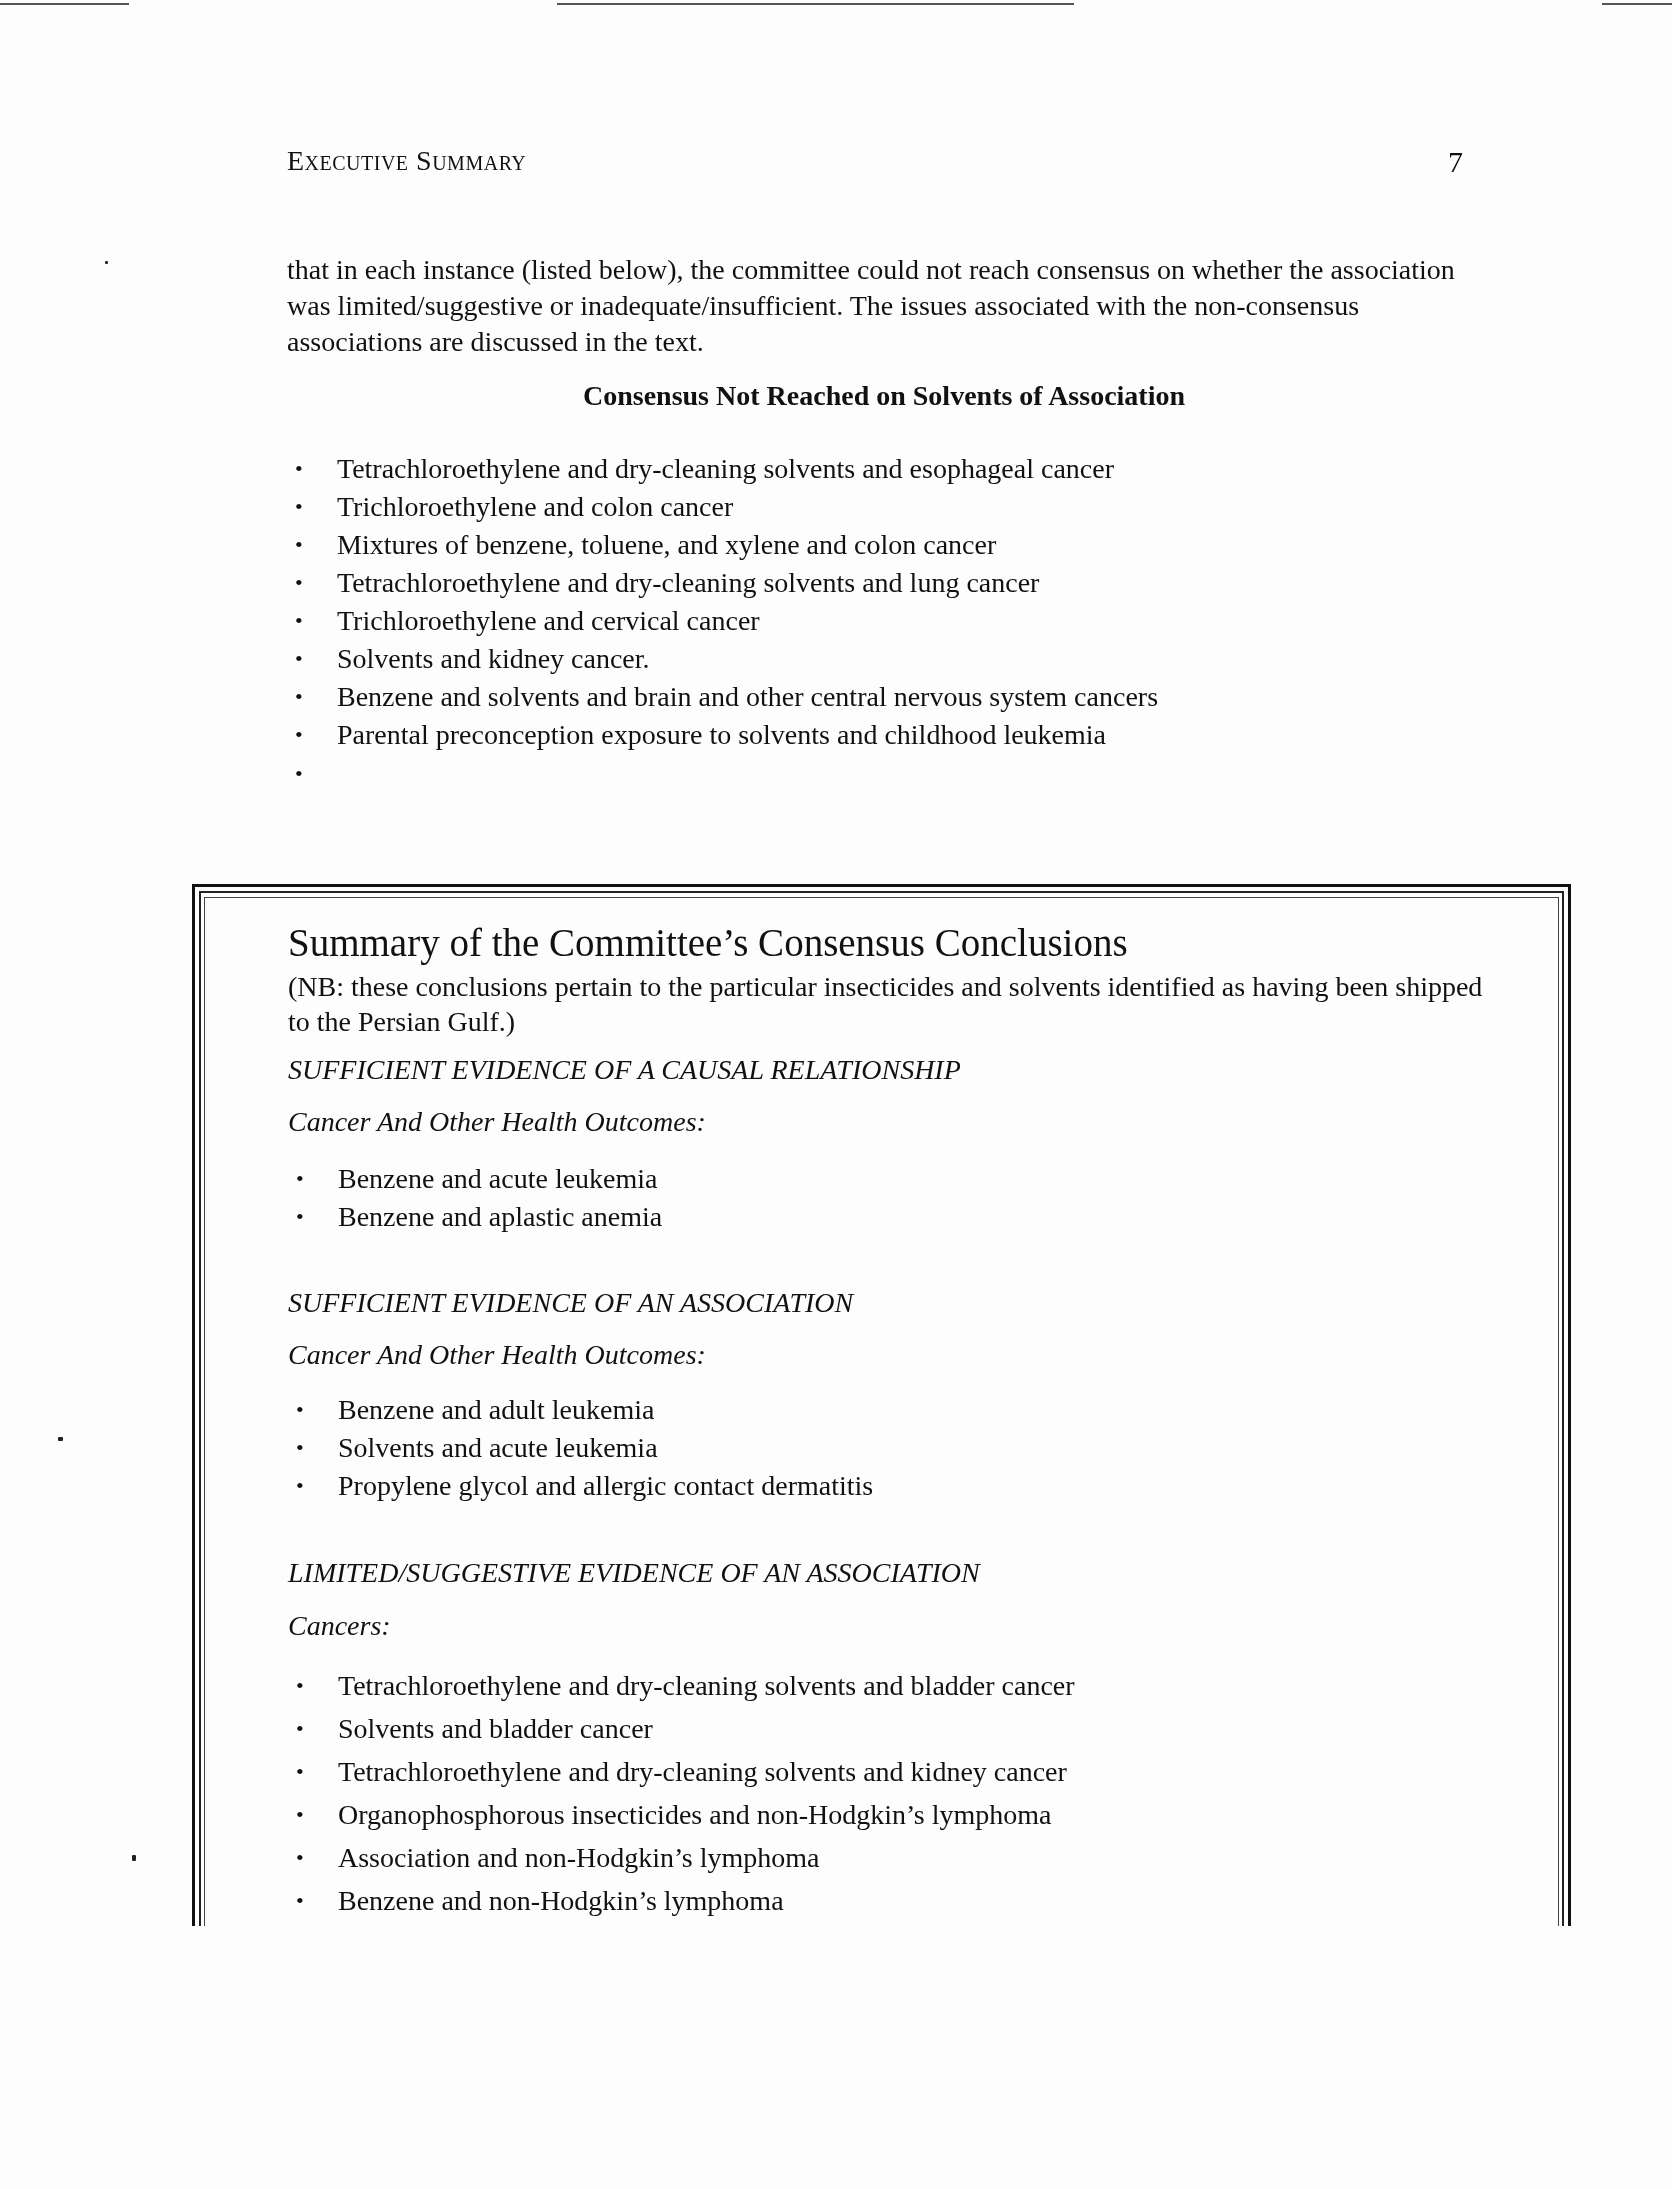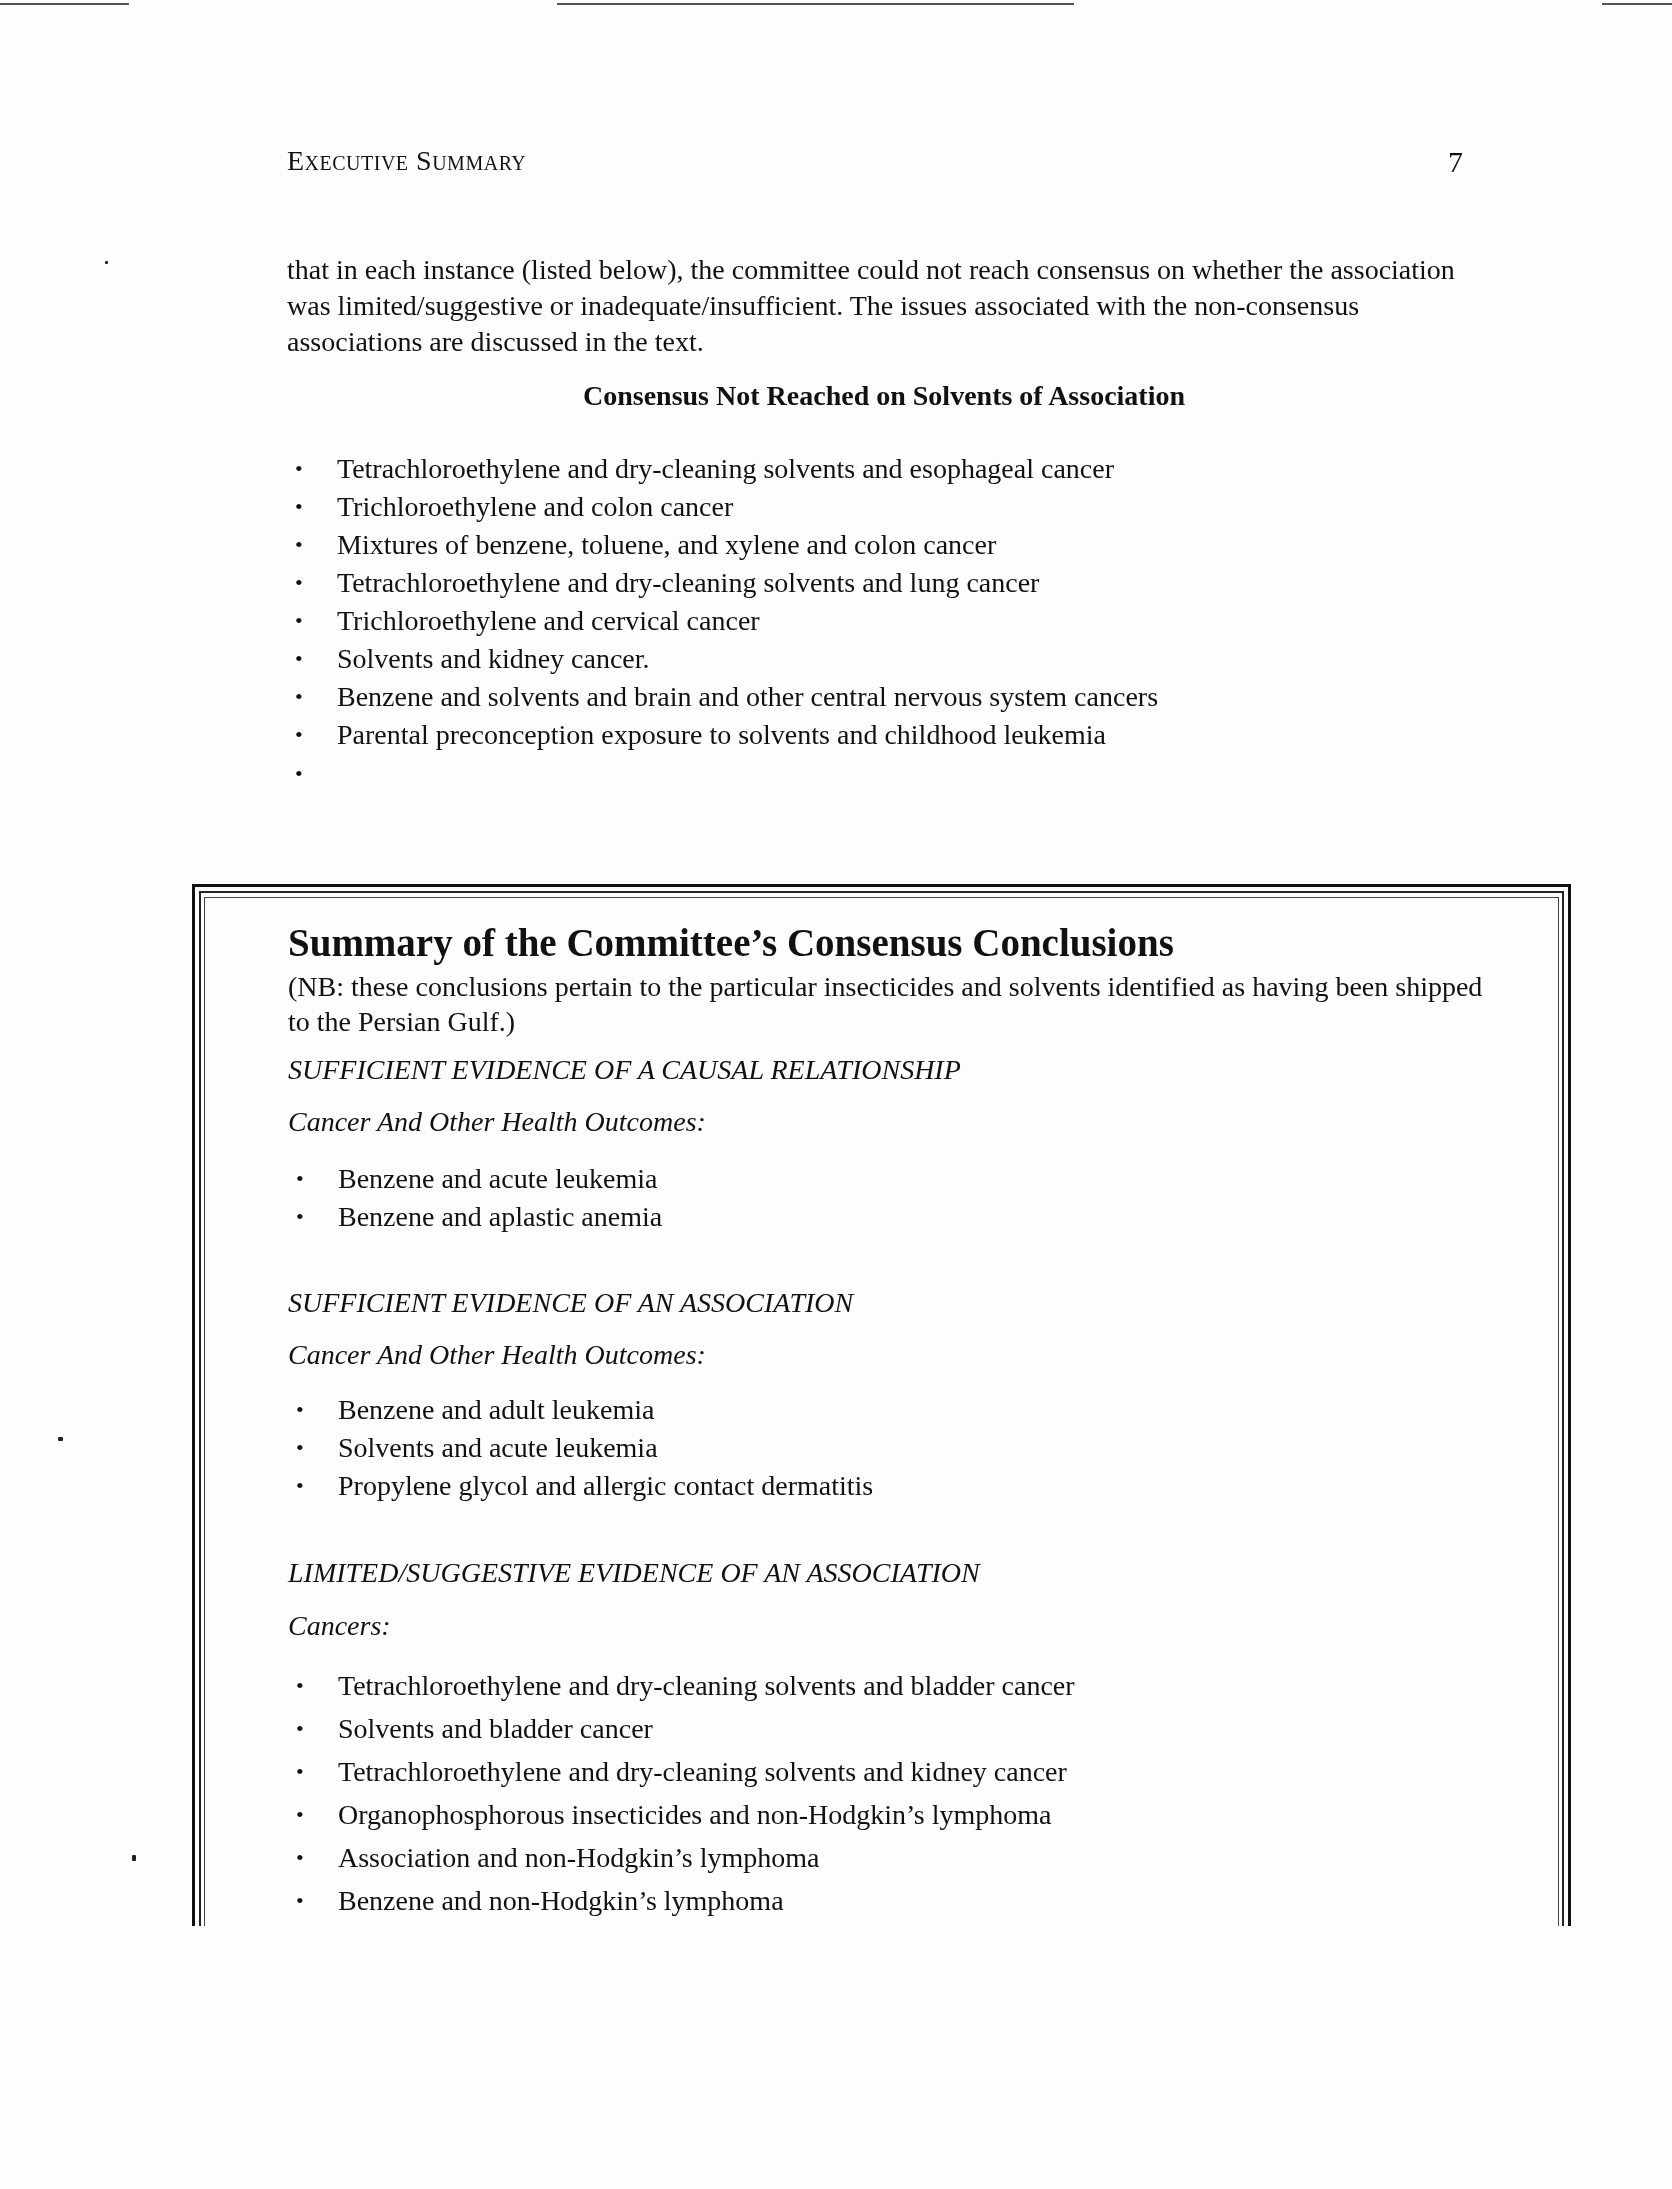--- a/index.html
+++ b/index.html
@@ -38,21 +38,21 @@
   }
   .box-inner {
     position: absolute; left: 4px; right: 4px; top: 4px; bottom: 0;
     border-top: 2px solid #222; border-left: 2px solid #222; border-right: 2px solid #222;
   }
   .box-inner2 {
     position: absolute; left: 3px; right: 3px; top: 4px; bottom: 0;
     border-top: 1px solid #444; border-left: 1px solid #444; border-right: 1px solid #444;
   }
   .box-title {
-    position: absolute; top: 920px; left: 288px; font-size: 39px; font-weight: bold; margin: 0;
+    position: absolute; top: 920px; left: 288px; font-size: 39px; font-weight: normal; margin: 0;
   }
   .box-note {
     position: absolute; top: 969px; left: 288px; width: 1214px;
     font-size: 28px; line-height: 35px; margin: 0;
   }
   .cat-head {
     position: absolute; left: 288px; font-size: 28px; font-style: italic; margin: 0;
   }
   .cat-sub {
     position: absolute; left: 288px; font-size: 28px; font-style: italic; margin: 0;

